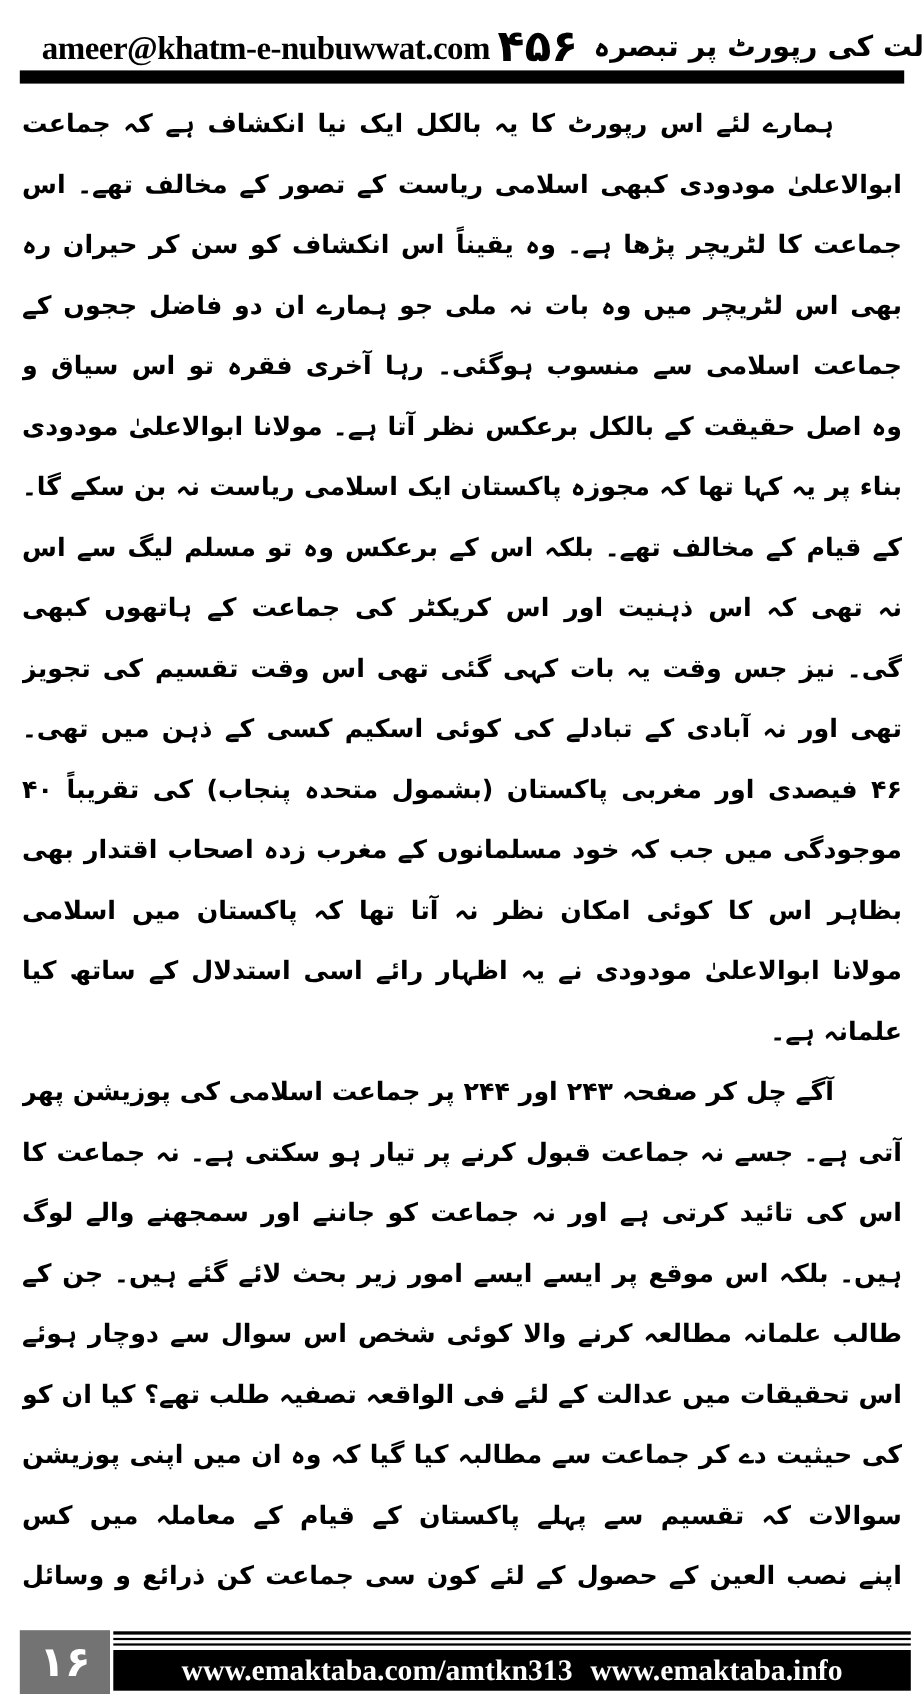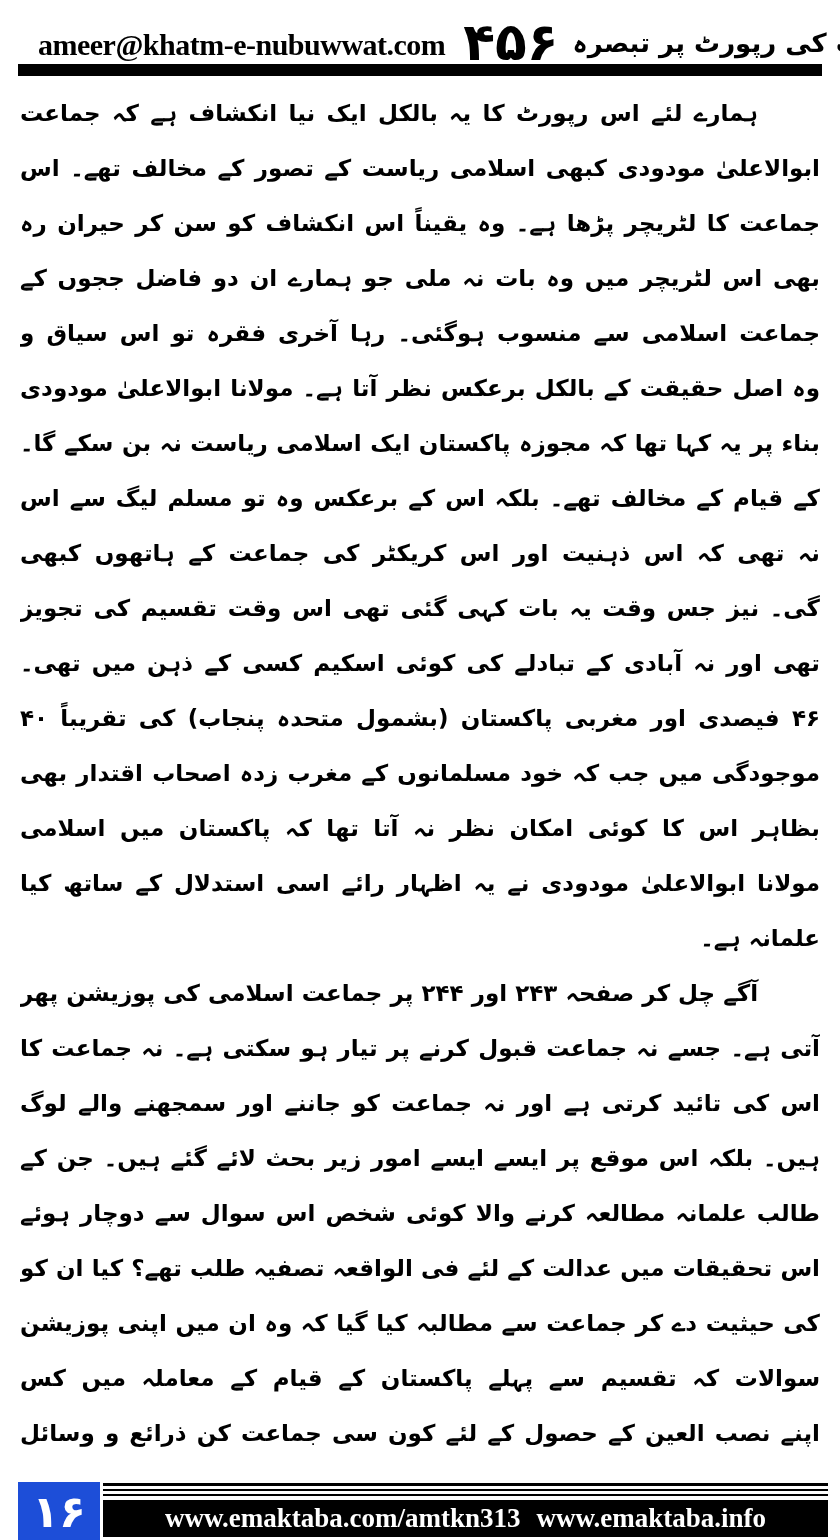--- a/index.html
+++ b/index.html
@@ -18,22 +18,22 @@
     padding:12px 18px 0 38px;
     height:62px;
   }
   .hdr-email {
     font-family:"Liberation Serif", serif;
     font-weight:bold; font-size:30px;
     letter-spacing:-0.5px;
     white-space:nowrap;
   }
   .hdr-num {
-    font-weight:bold; font-size:52px; line-height:40px;
-    margin:0 14px 0 18px;
+    font-weight:bold; font-size:40px; line-height:40px;
+    margin:0 14px 0 7px;
     direction:rtl;
   }
   .hdr-title {
     flex:1;
     direction:rtl; text-align:left;
     font-weight:bold; font-size:26px;
     white-space:nowrap;
     padding-bottom:4px;
   }
   .hdr-rule {
@@ -58,23 +58,23 @@
   .line.indent { padding-right:62px; }
   .line.short { text-align:right; text-align-last:right; }
   
   .ftr {
     position:absolute; left:0; right:0; bottom:0;
     height:58px;
     display:flex; align-items:stretch;
   }
   .ftr-box {
     width:82px; margin-left:18px;
-    background:#1d4ed8; color:#fff;
+    background:#737373; color:#fff;
     display:flex; align-items:center; justify-content:center;
-    font-size:44px; font-weight:bold;
+    font-size:38px; font-weight:bold;
     direction:rtl;
   }
   .ftr-right {
     flex:1;
     margin:0 12px 3px 3px;
     display:flex; flex-direction:column;
   }
   .ftr-rules { padding-top:1px; }
   .ftr-rules i { display:block; background:#000; }
   .ftr-rules i:nth-child(1){ height:3px; margin-bottom:3px; }

